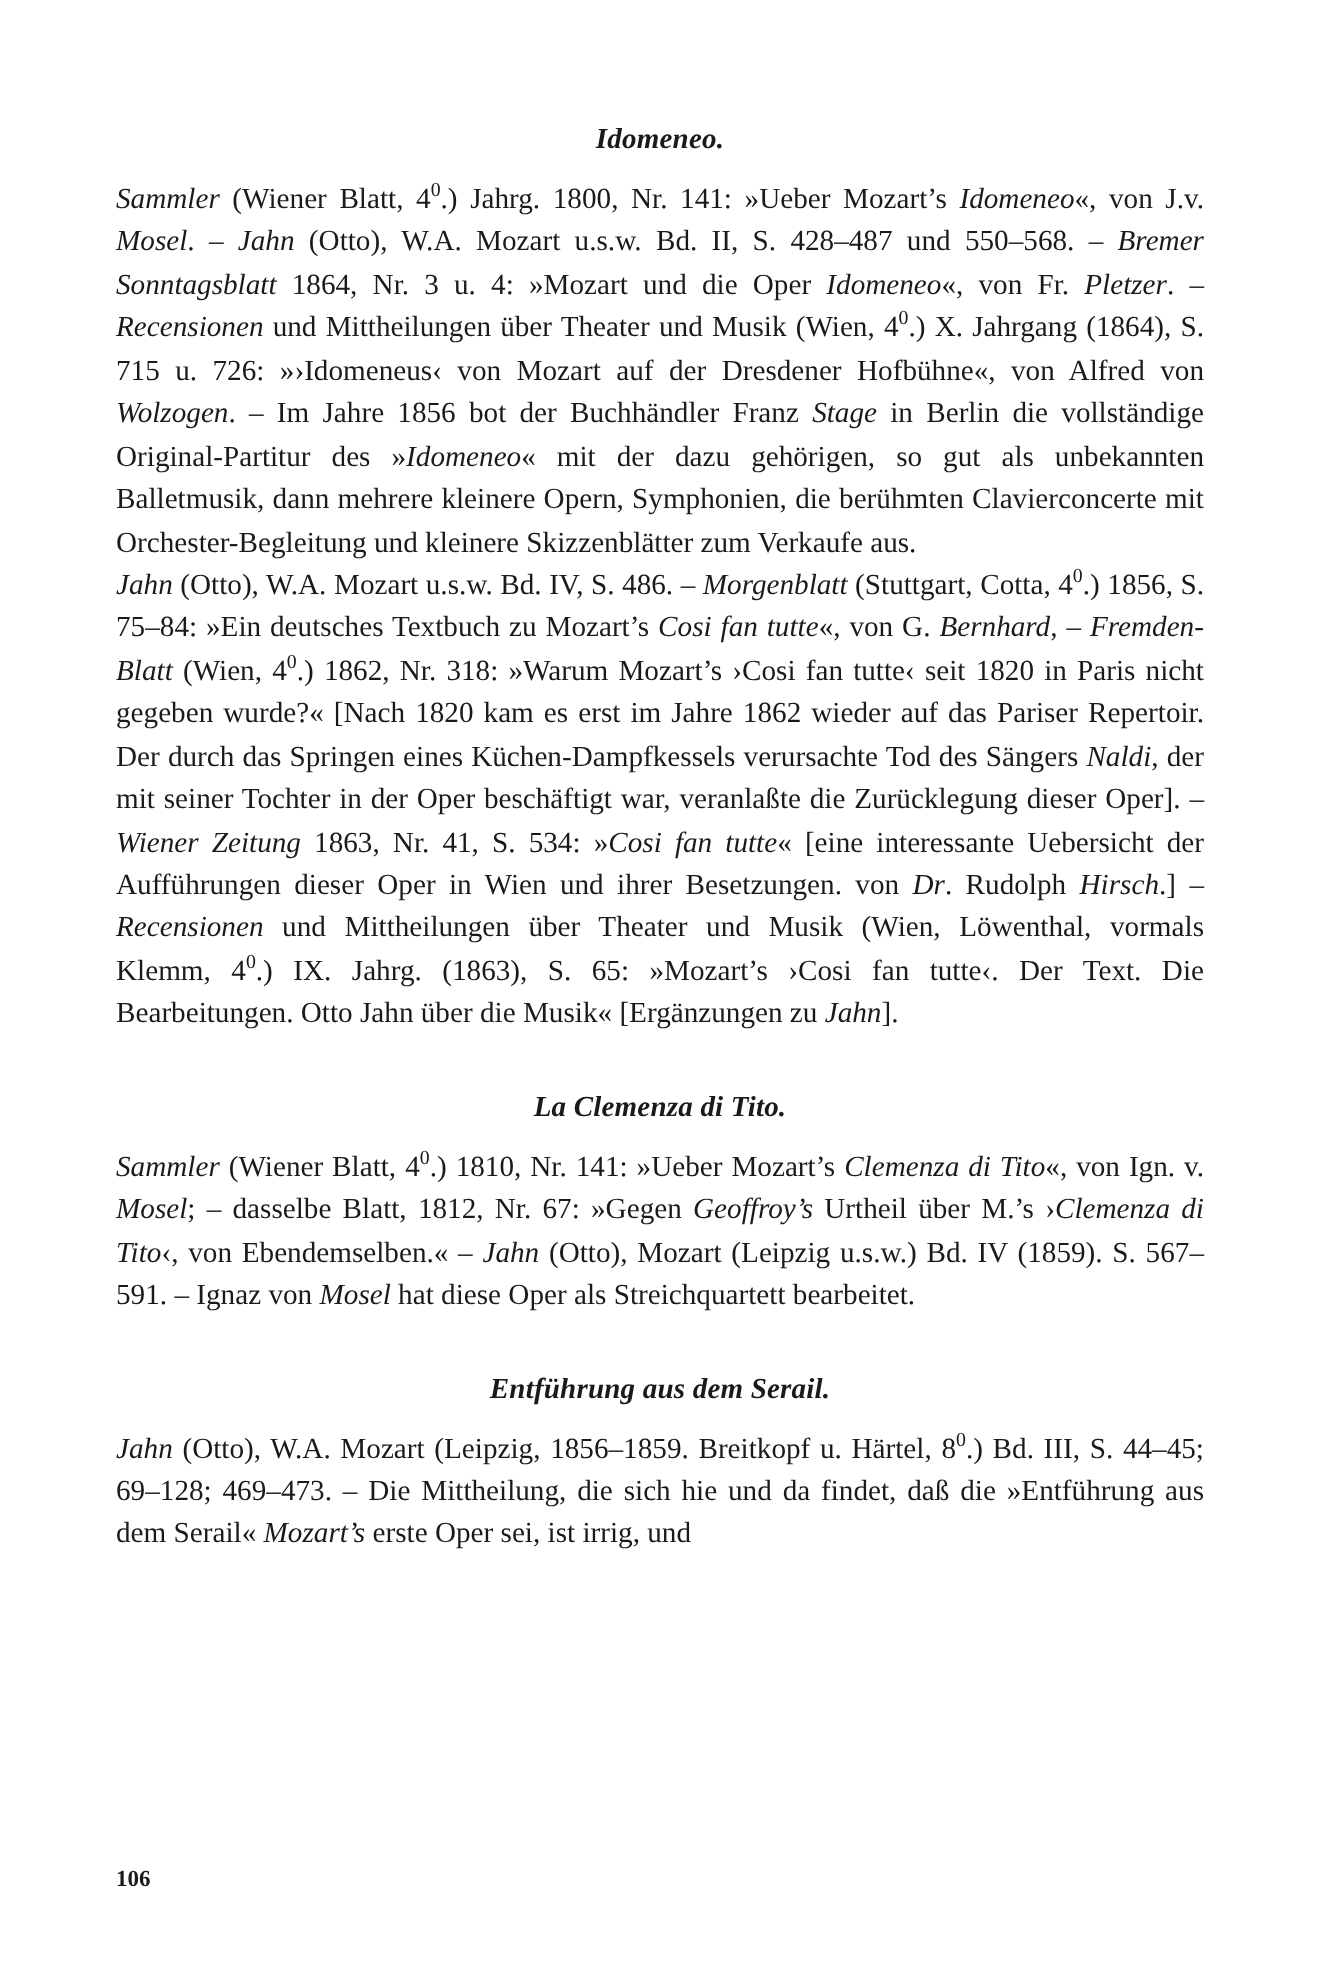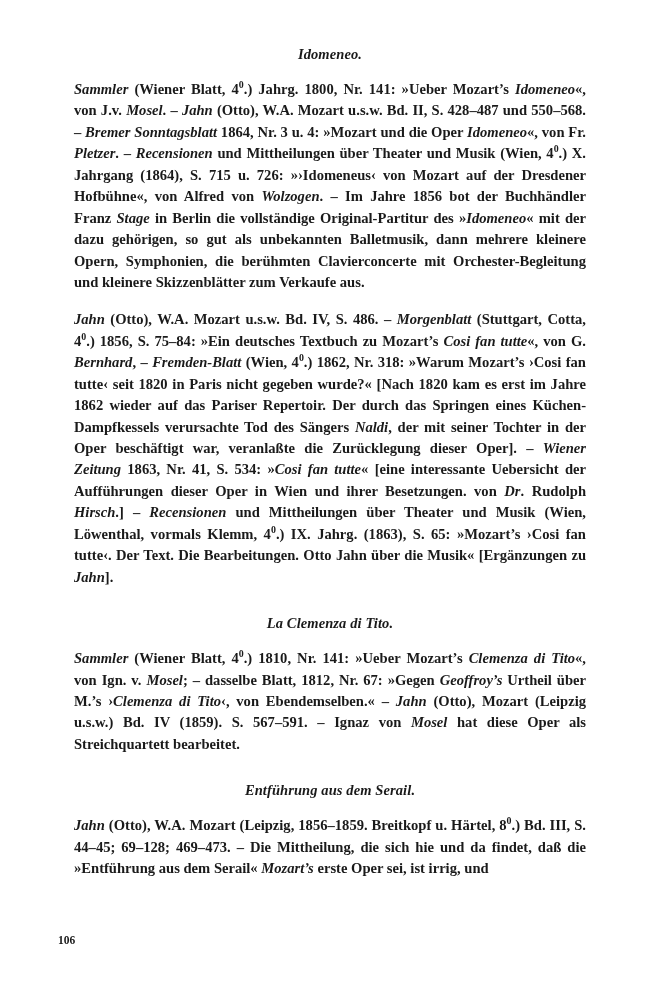--- a/index.html
+++ b/index.html
@@ -11,41 +11,40 @@
     height: 990px;
     background: #ffffff;
     font-family: "Liberation Serif", serif;
     color: #1a1a1a;
   }
   .page {
     position: relative;
     width: 660px;
     height: 990px;
     box-sizing: border-box;
-    padding: 46px 58px 40px 58px;
+    padding: 62px 58px 40px 58px;
   }
   .section-title {
     text-align: center;
     font-style: italic;
     font-weight: bold;
     font-size: 14.5px;
     margin: 0 0 11px 0;
     letter-spacing: 0.1px;
   }
   .section-title.spaced {
     margin-top: 26px;
   }
   .para {
     font-size: 14.6px;
     line-height: 1.47;
     text-align: justify;
     text-justify: inter-word;
-    margin: 16px;
+    margin: 0;
     hyphens: manual;
-    font-weight: bold;
   }
   .para + .section-title {
     margin-top: 27px;
   }
   i, .it {
     font-style: italic;
   }
   sup {
     font-size: 0.68em;
     vertical-align: super;

